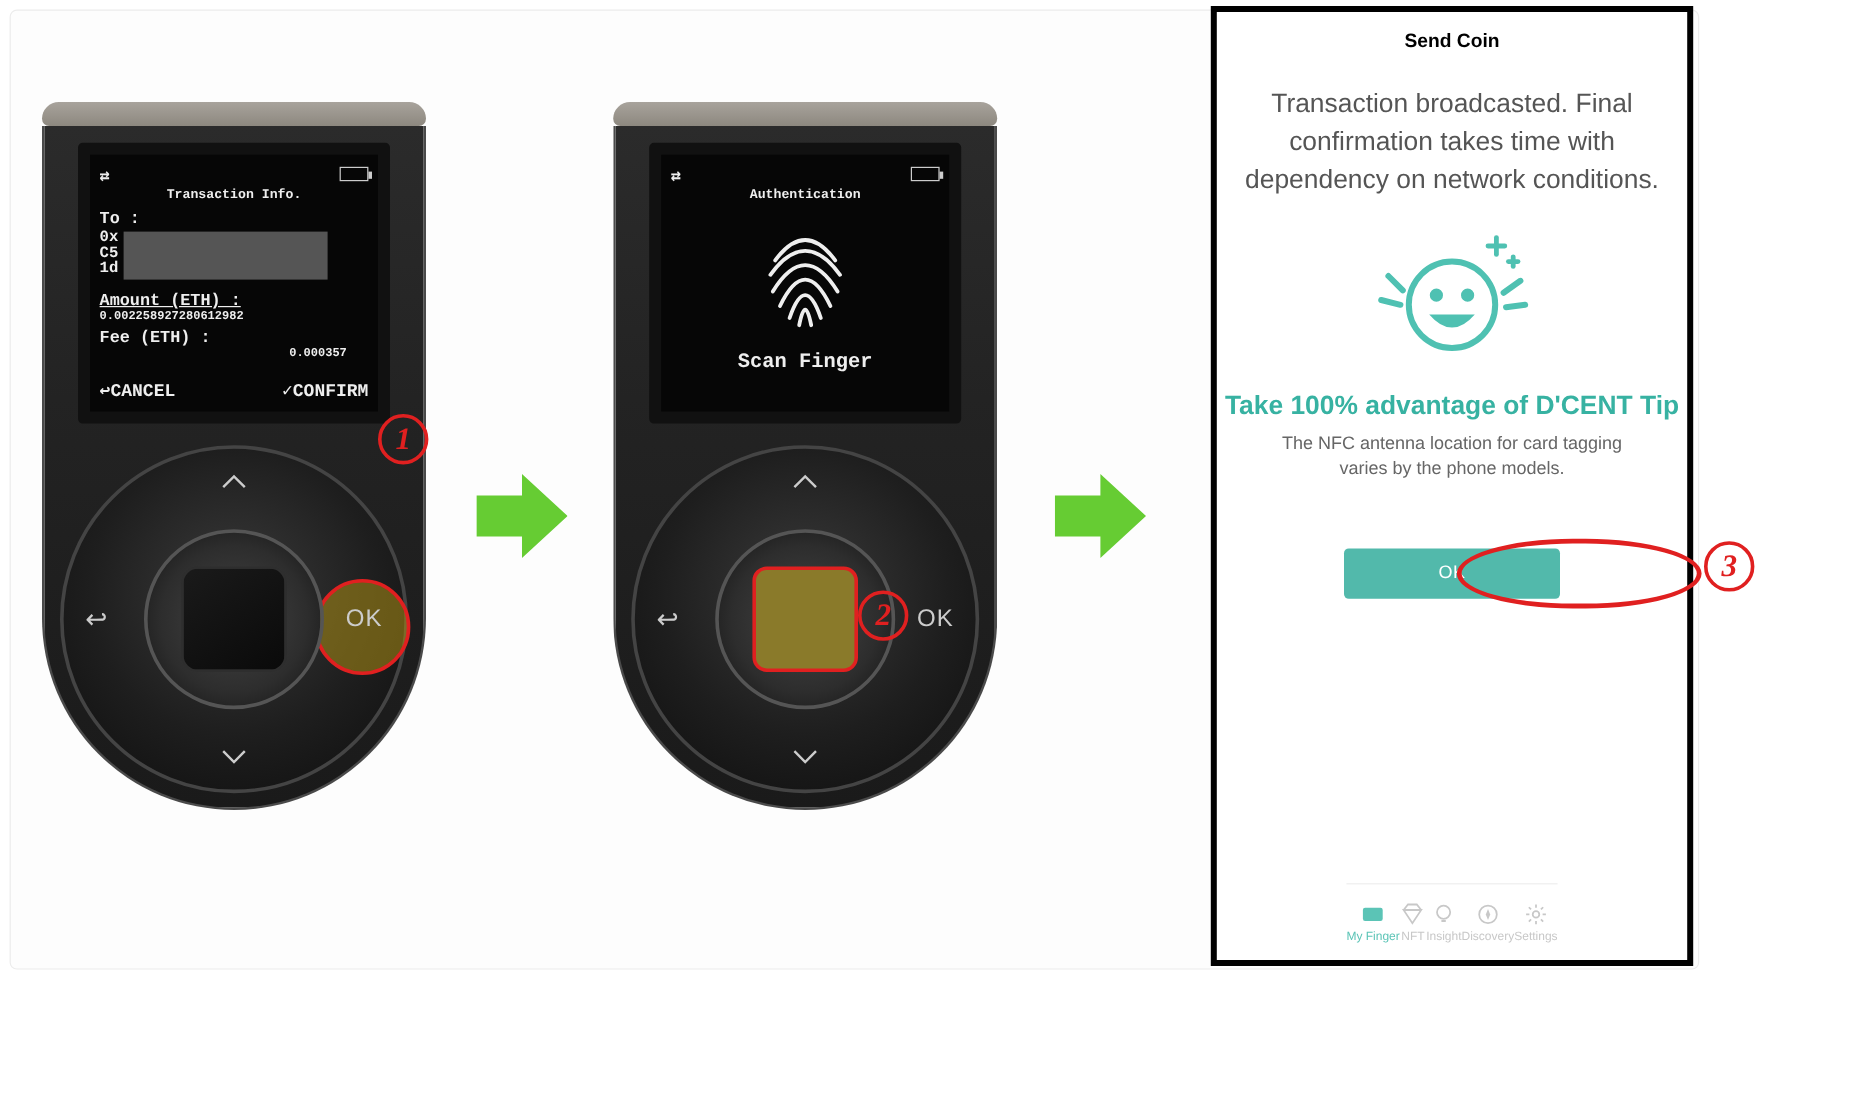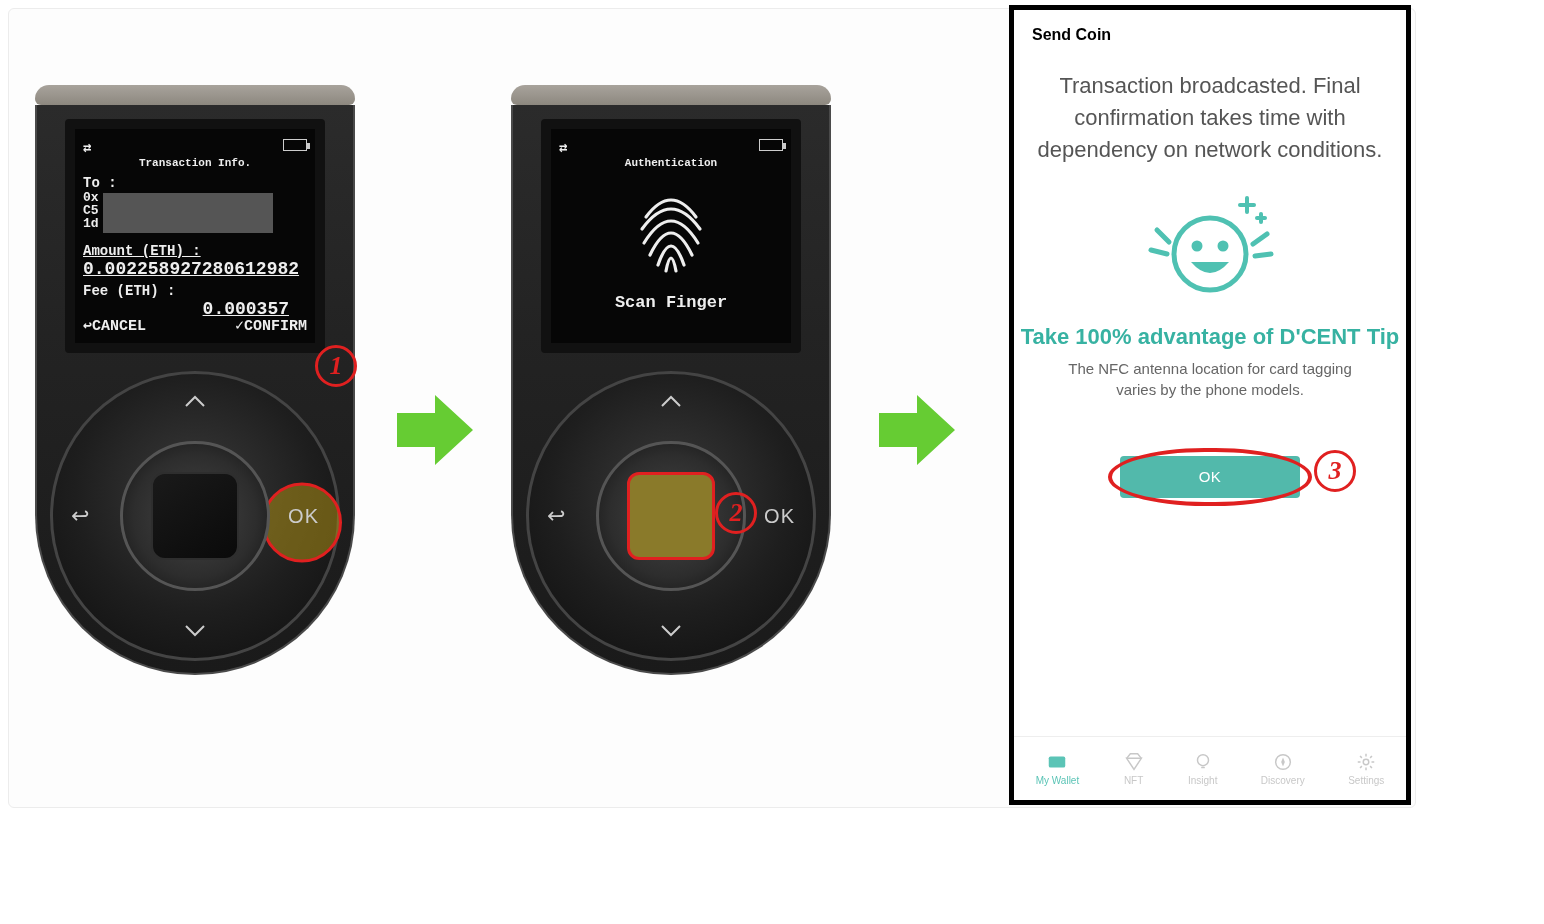--- a/index.html
+++ b/index.html
@@ -70,21 +70,21 @@
     height:100%; width:60%; background:#ccc;
   }
   .screen .title-line{
     text-align:center; font-size:11px; margin:2px 0 6px 0;
   }
   .screen .label{font-size:14px;}
   .screen .redacted{
     margin:2px 0 6px 6px;
     width:170px; height:40px; background:#555;
   }
-  .screen .val{font-size:18px;text-decoration:underline;}
+  .screen .val{font-size:10px;}
   .screen .fee-val{ text-align:right; padding-right:18px;}
   .screen .footer{
     position:absolute; bottom:8px; left:8px; right:8px;
     display:flex; justify-content:space-between; font-size:15px;
   }
   .screen.center-content{
     display:flex; flex-direction:column; align-items:center;
   }
   .fingerprint-icon{
     width:74px; height:88px; margin:12px auto 18px auto;
@@ -142,21 +142,21 @@
   .flow-arrow{
     position:absolute;
     width:76px; height:70px;
   }
   
   .phone{
     position:absolute;
     border:5px solid #000;
     background:#fff;
     width:402px; height:800px;
-    display:flex; flex-direction:column;
+    display:flex; flex-direction:column;align-items:center;
   }
   .phone .app-title{
     font-weight:bold; font-size:16px; padding:16px 18px 26px 18px;
   }
   .phone .msg{
     text-align:center;
     font-size:22px;
     color:#555;
     padding: 0 22px;
     line-height:1.45;
@@ -339,21 +339,21 @@
       <div class="step-badge" style="left:300px; top:50px;">3</div>
     </div>
 
     <div class="spacer-flex"></div>
 
     <div class="tabbar">
       <div class="tab active">
         <svg class="tico" viewBox="0 0 24 24">
             <rect x="3" y="6" width="18" height="12" rx="2" fill="#5bc4b6"></rect>
           </svg>
-        <span>My Wallet</span>
+        <span>My Finger</span>
       </div>
       <div class="tab">
         <svg class="tico" viewBox="0 0 24 24">
             <polygon points="4,8 20,8 12,20" fill="none" stroke="#c8c8c8" stroke-width="1.6"></polygon>
             <polyline points="4,8 8,3 16,3 20,8" fill="none" stroke="#c8c8c8" stroke-width="1.6"></polyline>
           </svg>
         <span>NFT</span>
       </div>
       <div class="tab">
         <svg class="tico" viewBox="0 0 24 24">

